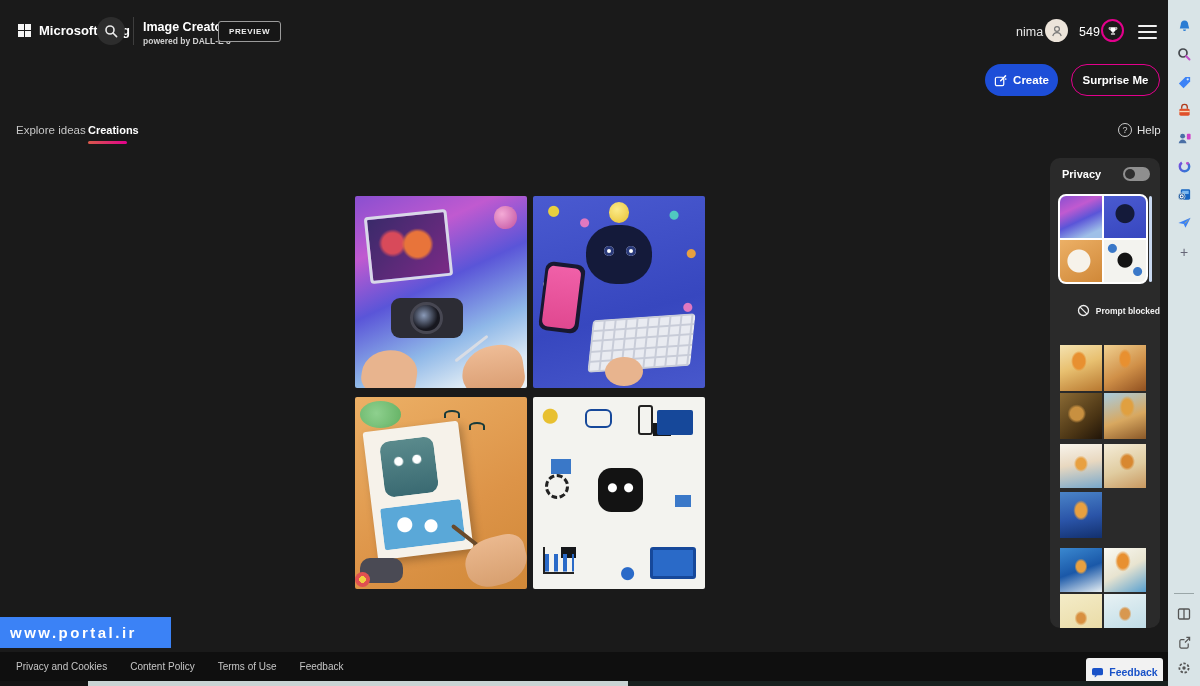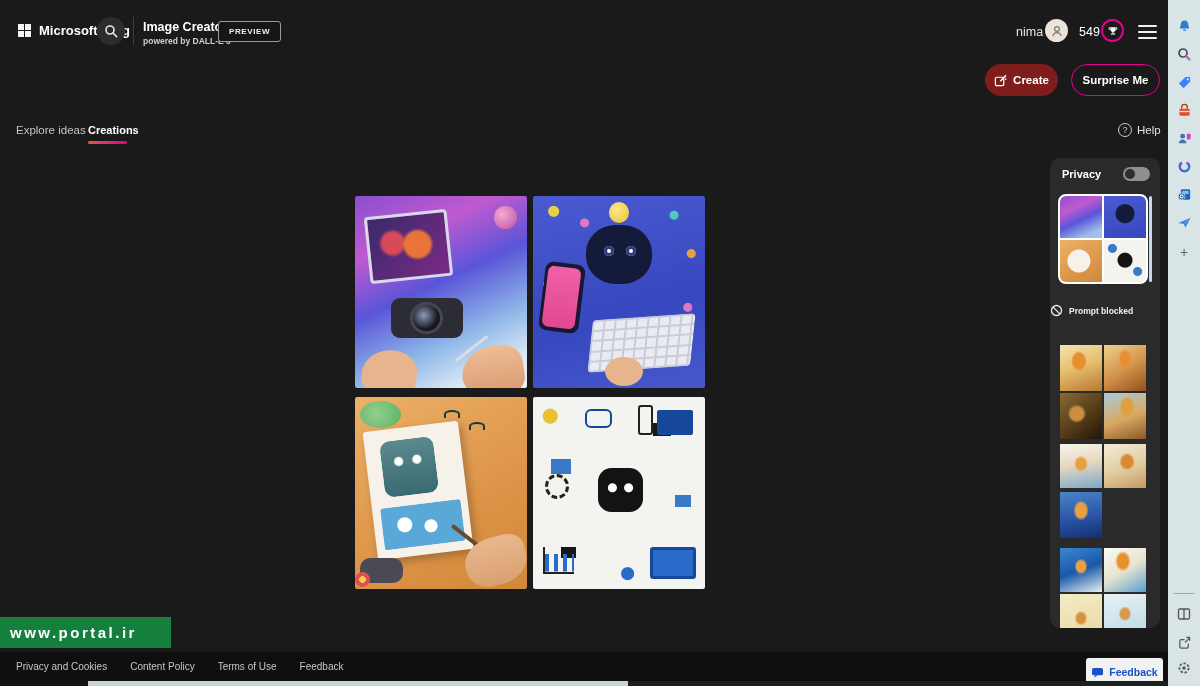--- a/index.html
+++ b/index.html
@@ -24,21 +24,21 @@
   .rewards { left:1101px; top:19px; width:23px; height:23px; border-radius:50%; border:2px solid #e3008c; display:flex; align-items:center; justify-content:center; }
   .burger { left:1138px; top:25px; width:19px; display:flex; flex-direction:column; gap:4px; cursor:pointer; }
   .burger i { display:block; height:2px; background:#f0f0f0; border-radius:1px; }
 
   
   .prompt-bar { left:20px; top:65px; width:948px; height:31px; background:#3a3a3a; border-radius:8px; display:flex; align-items:center; padding:0 14px 0 35px; }
   .prompt-text { direction:rtl; font-size:11.5px; color:#c9c9c9; white-space:nowrap; }
   .coin-badge { margin-left:auto; display:flex; align-items:center; gap:5px; }
   .coin { width:17px; height:17px; border-radius:50%; background:radial-gradient(circle at 35% 30%, #ffe08a, #edb62c 70%); display:flex; align-items:center; justify-content:center; }
   .coin-count { font-size:11px; color:#fff; }
-  .btn-create { left:985px; top:64px; width:73px; height:32px; border-radius:17px; background:#7f1d1d; color:#fff; font-size:11.5px; font-weight:700; display:flex; align-items:center; justify-content:center; gap:6px; cursor:pointer; border:none; }
+  .btn-create { left:985px; top:64px; width:73px; height:32px; border-radius:17px; background:#1d4ed8; color:#fff; font-size:11.5px; font-weight:700; display:flex; align-items:center; justify-content:center; gap:6px; cursor:pointer; border:none; }
   .btn-surprise { left:1071px; top:64px; width:89px; height:32px; border-radius:17px; background:transparent; border:1.5px solid #e3008c; color:#fff; font-size:11.5px; font-weight:700; display:flex; align-items:center; justify-content:center; cursor:pointer; }
 
   
   .tab-explore { left:16px; top:124px; font-size:11.5px; color:#c7c7c7; cursor:pointer; }
   .tab-creations { left:88px; top:124px; font-size:11px; color:#fff; font-weight:700; cursor:pointer; }
   .tab-underline { left:88px; top:141px; width:39px; height:3px; border-radius:2px; background:linear-gradient(90deg,#d85a4a,#e3008c); }
   .help { left:1118px; top:123px; display:flex; align-items:center; gap:5px; color:#e2e2e2; font-size:11.5px; cursor:pointer; }
   .qmark { width:14px; height:14px; border:1.2px solid #cccccc; border-radius:50%; font-size:9px; display:flex; align-items:center; justify-content:center; color:#ccc; }
 
   
@@ -119,41 +119,41 @@
   .toggle { position:absolute; right:10px; top:9px; width:27px; height:14px; border-radius:8px; background:#8f8f8f; cursor:pointer; }
   .toggle .knob { position:absolute; left:2px; top:2px; width:10px; height:10px; border-radius:50%; background:#2e2e2e; }
   .thumb-group { position:absolute; display:grid; grid-template-columns:1fr 1fr; gap:2px; overflow:hidden; cursor:pointer; }
   .tg1 { left:8px; top:36px; width:90px; height:90px; border:2px solid #fff; border-radius:8px; background:#fff; }
   .tg2 { left:10px; top:187px; width:86px; height:94px; }
   .tg3 { left:10px; top:286px; width:86px; height:44px; }
   .tg-single { position:absolute; left:10px; top:334px; width:42px; height:46px; cursor:pointer; }
   .tg4 { left:10px; top:390px; width:86px; height:80px; grid-auto-rows:44px; }
   .thumb-group > div { width:100%; height:100%; }
   .scrollbar { position:absolute; left:99px; top:38px; width:3px; height:86px; background:#c9d9f2; border-radius:2px; }
-  .pblocked { position:absolute; left:0; top:146px; width:100%; display:flex; align-items:center; justify-content:flex-start; gap:6px; color:#f0f0f0; font-size:8.5px; font-weight:600; }
+  .pblocked { position:absolute; left:0; top:146px; width:100%; display:flex; align-items:center; justify-content:flex-end; gap:6px; color:#f0f0f0; font-size:8.5px; font-weight:600; }
 
   .tm1 { background:linear-gradient(155deg,#8a4fd0,#c05ad0 30%,#5a55d8 55%,#9fc0e8 85%); }
   .tm2 { background:radial-gradient(circle at 50% 42%, #141a3a 0 9px, transparent 10px),linear-gradient(165deg,#4a5ad0,#3747bf); }
   .tm3 { background:radial-gradient(circle at 45% 50%, #f6f2ea 0 11px, transparent 12px),linear-gradient(150deg,#ecb066,#d08838); }
   .tm4 { background:radial-gradient(circle at 50% 48%, #131313 0 7px, transparent 8px),radial-gradient(circle at 20% 20%, #3a78c8 0 4px, transparent 5px),radial-gradient(circle at 80% 75%, #3a78c8 0 4px, transparent 5px),#f3f3ef; }
   .g2a { background:radial-gradient(ellipse at 45% 35%, #e89030 0 18%, transparent 24%),linear-gradient(160deg,#f4e2b0,#e8c070 45%,#b87830); }
   .g2b { background:radial-gradient(ellipse at 50% 30%, #e89030 0 15%, transparent 22%),linear-gradient(150deg,#f0d090,#d09048 55%,#905020); }
   .g2c { background:radial-gradient(ellipse at 40% 45%, #c89040 0 18%, transparent 26%),linear-gradient(140deg,#8a6a34,#4a3414 65%,#201408); }
   .g2d { background:radial-gradient(ellipse at 55% 30%, #e0a040 0 16%, transparent 24%),linear-gradient(160deg,#a8cce0,#d8a860 55%,#8a5828); }
   .g3a { background:radial-gradient(ellipse at 50% 45%, #e8a040 0 16%, transparent 24%),linear-gradient(170deg,#f8f4ec,#e8d8c0 45%,#78a8cc); }
   .g3b { background:radial-gradient(ellipse at 55% 40%, #d88830 0 16%, transparent 24%),linear-gradient(160deg,#f4ecd8,#e0cca0 55%,#c89860); }
   .g3c { background:radial-gradient(ellipse at 50% 40%, #e8a040 0 18%, transparent 26%),linear-gradient(170deg,#4a84c8,#2a54a8 55%,#12306e); }
   .g4a { background:radial-gradient(ellipse at 50% 42%, #e8a040 0 15%, transparent 22%),linear-gradient(160deg,#3a88d0,#1a58a8 50%,#e8f0f4); }
   .g4b { background:radial-gradient(ellipse at 45% 30%, #e89030 0 16%, transparent 24%),linear-gradient(150deg,#fafaf4,#e8e4d0 50%,#58a0d0); }
   .g4c { background:radial-gradient(ellipse at 50% 55%, #d89040 0 14%, transparent 22%),linear-gradient(160deg,#f4ecc8,#e8d8a0); }
   .g4d { background:radial-gradient(ellipse at 50% 45%, #d89850 0 15%, transparent 22%),linear-gradient(160deg,#e8f2f4,#b8d8e4); }
 
   
   .portal-blue { left:0; top:580px; width:133px; height:34px; background:#4a7fd8; border-radius:0 17px 17px 0; display:flex; align-items:center; padding-left:13px; color:#fff; font-size:21px; font-weight:700; letter-spacing:1.5px; }
-  .portal-url { left:0; top:617px; width:171px; height:31px; background:#15803d; display:flex; align-items:center; padding-left:10px; color:#fff; font-size:15px; font-weight:700; letter-spacing:2.5px; }
+  .portal-url { left:0; top:617px; width:171px; height:31px; background:#3b82f6; display:flex; align-items:center; padding-left:10px; color:#fff; font-size:15px; font-weight:700; letter-spacing:2.5px; }
 
   
   .footer { left:0; top:652px; width:1168px; height:29px; background:#0f0f0f; display:flex; align-items:center; gap:23px; padding-left:16px; }
   .footer a { color:#c6c6c6; font-size:10px; text-decoration:none; cursor:pointer; }
   .btn-feedback { left:1086px; top:658px; width:77px; height:28px; background:#f2f2f2; border:none; border-radius:3px; display:flex; align-items:center; justify-content:center; gap:5px; color:#1952c8; font-size:10.5px; font-weight:600; cursor:pointer; }
   .bstrip1 { left:0; top:681px; width:88px; height:5px; background:#141414; }
   .bstrip2 { left:88px; top:681px; width:540px; height:5px; background:#c9d3d3; }
   .bstrip3 { left:628px; top:681px; width:540px; height:5px; background:#18211f; }
 
   

